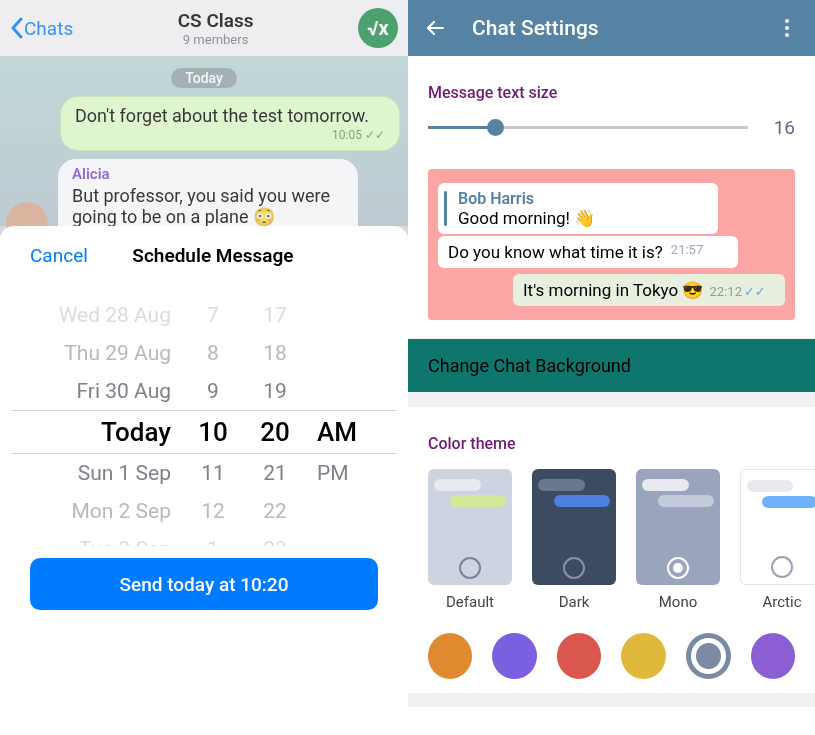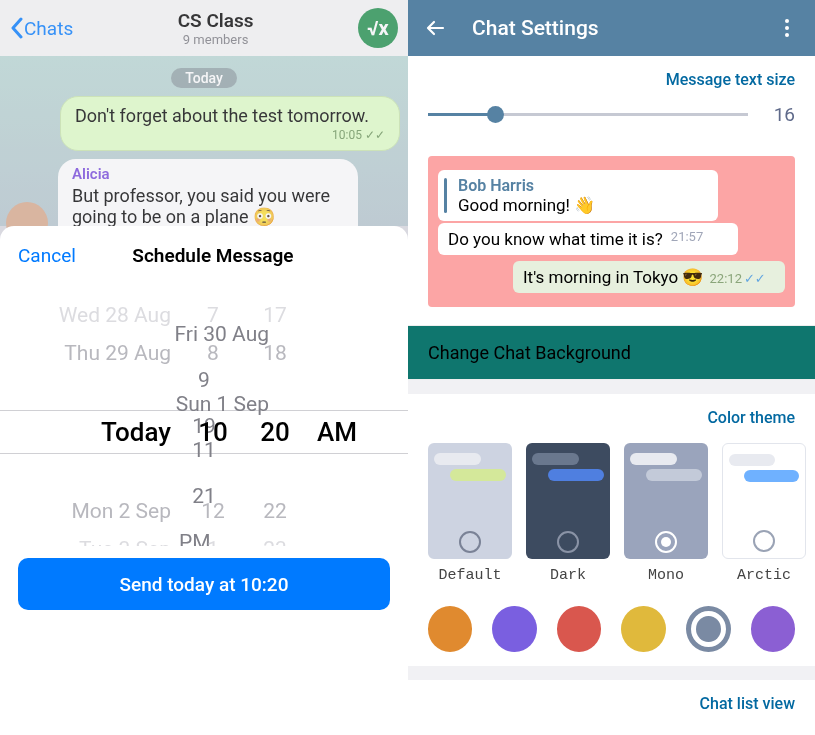--- a/index.html
+++ b/index.html
@@ -18,44 +18,44 @@
 
   .chat-body { position: relative; background: linear-gradient(#b9d8d4,#b6c6ce); height: 170px; padding: 8px; opacity: .75; }
   .pill-today { margin: 4px auto 8px; background: rgba(120,130,138,.6); color: #fff; font-size: 14px; padding: 2px 14px; border-radius: 12px; width: fit-content; font-weight:500; }
   .bubble-out { background: #e0ffc7; border: 1px solid #c8e6ab; border-radius: 18px; padding: 8px 14px; font-size: 18px; color: #000; margin-left: auto; width: 340px; position: relative; }
   .msg-meta-out { font-size: 12px; color: #6a9457; text-align: right; margin-top: 2px; }
   .avatar-sm { width: 42px; height: 42px; border-radius: 50%; background: #d9a98b; position: absolute; left: 6px; top: 146px; }
   .bubble-in { background: #fff; border-radius: 18px; padding: 6px 14px 18px; font-size: 18px; color: #000; margin-left: 50px; width: 300px; margin-top: 8px; position: relative; }
   .bubble-in .sender { font-size: 15px; font-weight: 600; color: #7546dd; margin-bottom: 2px; }
   .bubble-in .time { position: absolute; right: 12px; bottom: 4px; font-size: 12px; color: #9aa0a6; }
 
-  .sheet { position: absolute; left: 0; right: 0; bottom: 0; top: 226px; background: #fff; border-top-left-radius: 14px; border-top-right-radius: 14px; padding: 14px 0 16px; display: flex; flex-direction: column; }
+  .sheet { position: absolute; left: 0; right: 0; bottom: 0; top: 226px; background: #fff; border-top-left-radius: 14px; border-top-right-radius: 14px; padding: 14px 12px 16px; display: flex; flex-direction: column; }
   .sheet-top { display: flex; align-items: center; padding: 0 18px; height: 30px; }
   .cancel { color: #007aff; font-size: 19px; }
   .sheet-title { flex: 1; text-align: center; font-size: 19px; font-weight: 600; color: #000; margin-left: -40px; }
 
   .picker { margin-top: 26px; height: 250px; position: relative; overflow: hidden; }
   .picker-row { display: flex; align-items: center; height: 38px; justify-content: center; gap: 22px; font-size: 21px; }
   .picker-row.sel { color: #000; font-size: 26px; font-weight: 500; border-top: 1px solid #d0d0d4; border-bottom: 1px solid #d0d0d4; height: 44px; }
-  .picker-row.f1 { color: #808088; flex-direction: column; }
+  .picker-row.f1 { color: #808088; }
   .picker-row.f2 { color: #b8b8be; }
   .picker-row.f3 { color: #dcdce0; }
   .col-date { width: 130px; text-align: right; }
   .col-h { width: 40px; text-align: center; }
   .col-m { width: 40px; text-align: center; }
   .col-ap { width: 50px; text-align: left; }
 
   .send-btn { margin: 12px 18px 0; height: 52px; background: #007aff; color: #fff; border-radius: 10px; display: flex; align-items: center; justify-content: center; font-size: 19px; font-weight: 500; }
 
   
   .r-hdr { height: 56px; background: #5682a3; display: flex; align-items: center; padding: 0 14px; color: #fff; }
   .r-hdr-title { flex: 1; font-size: 21px; font-weight: 500; margin-left: 22px; }
   .icon-btn { width: 28px; height: 28px; display: flex; align-items: center; justify-content: center; }
 
-  .section-lbl { color: #0369a1; font-size: 16px; font-weight: 500; padding: 14px 20px 6px; text-align: right; }
+  .section-lbl { color: #701a75; font-size: 16px; font-weight: 500; padding: 27px 20px 6px; }
 
   .slider-row { display: flex; align-items: center; padding: 8px 20px 18px; gap: 26px; }
   .slider { flex: 1; height: 3px; background: #c6c9d3; position: relative; }
   .slider .fill { position: absolute; left: 0; top: 0; height: 3px; width: 21%; background: #5682a3; }
   .slider .thumb { position: absolute; left: 21%; top: -7px; width: 17px; height: 17px; border-radius: 50%; background: #5682a3; margin-left: -8px; }
   .slider-val { color: #5f6a8a; font-size: 19px; }
 
   .preview { margin: 12px 20px 18px; background: #fca5a5; border-radius: 4px; padding: 14px 10px; }
   .prev-in { background: #fff; border-radius: 6px; padding: 6px 10px; width: 280px; position: relative; }
   .prev-in .bar { position:absolute; left:6px; top:8px; bottom:8px; width:3px; background:#5682a3; border-radius:2px; }
@@ -63,21 +63,21 @@
   .prev-in .tx { font-size: 17px; color: #000; margin-left: 10px; }
   .prev-in2 { background: #fff; border-radius: 6px; padding: 6px 10px; width: 300px; margin-top: 2px; font-size: 17px; display:flex; align-items:flex-start; }
   .prev-in2 .t { color:#a0a6b8; font-size:13px; margin-left:8px; }
   .prev-out { background: #e7f0de; border-radius: 6px; padding: 6px 10px; width: 272px; margin-left: auto; margin-top: 6px; font-size: 17px; display:flex; align-items:baseline; }
   .prev-out .t { color:#8aa57a; font-size:13px; margin-left:6px; }
   .checks { color:#63a6e0; font-size:13px; margin-left:2px; }
 
   .row-link { padding: 16px 20px; font-size: 18px; color: #000; border-top: 1px solid #eee; border-bottom: 1px solid #eee; background:#0f766e; }
   .divider { height: 14px; background: #f1f1f4; }
 
-  .themes-row { display: flex; gap: 14px; padding: 10px 20px 8px; overflow:hidden;font-family:Liberation Mono, monospace; }
+  .themes-row { display: flex; gap: 20px; padding: 10px 20px 8px; overflow:hidden; }
   .theme-card { width: 84px; flex:0 0 84px; }
   .theme-preview { height: 116px; border-radius: 6px; padding: 6px; display: flex; flex-direction: column; justify-content: space-between; }
   .tp-lines { display:flex; flex-direction:column; gap:4px; padding-top:4px;}
   .tp-line { height: 12px; border-radius: 6px; }
   .tp-radio { width: 22px; height: 22px; border-radius: 50%; margin: 0 auto; border: 2.5px solid; }
   .tp-radio.sel::after { content:''; display:block; width:10px; height:10px; border-radius:50%; margin:3.5px auto; }
   .theme-name { text-align: center; font-size: 15px; color: #444; margin-top: 8px; }
 
   .colors-row { display: flex; gap: 20px; padding: 14px 20px; }
   .color-swatch { width: 46px; height: 46px; border-radius: 50%; }

